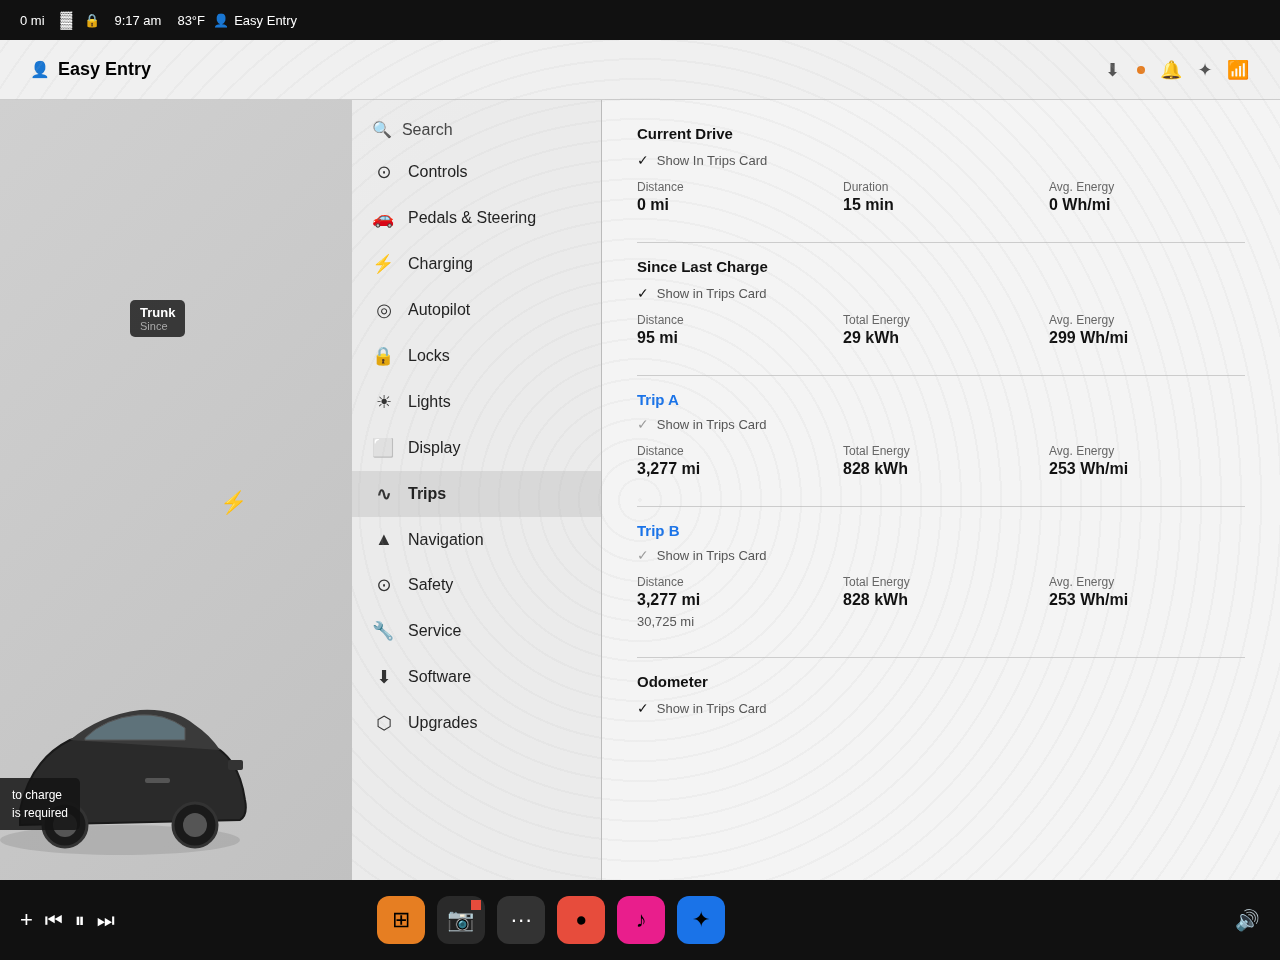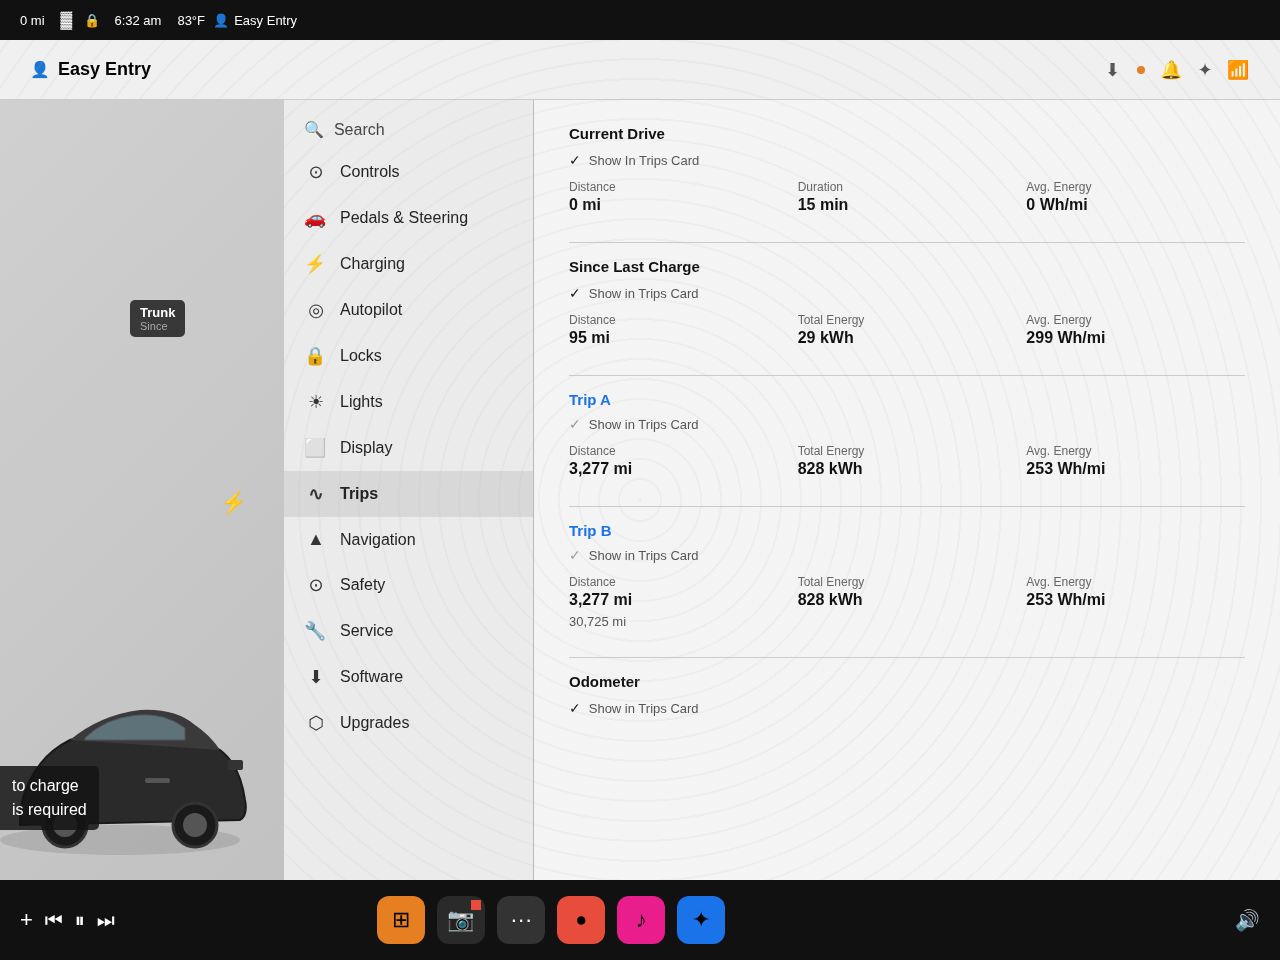--- a/index.html
+++ b/index.html
@@ -75,21 +75,21 @@
 
     
     .main-content {
       display: flex;
       flex: 1;
       overflow: hidden;
     }
 
     
     .car-view {
-      width: 284px;
+      width: 352px;
       position: relative;
       background: linear-gradient(135deg, #d0d0d0, #c0c0c0);
       overflow: hidden;
       flex-shrink: 0;
     }
     .trunk-label {
       position: absolute;
       top: 200px;
       left: 130px;
       background: rgba(30,30,30,0.85);
@@ -99,21 +99,21 @@
       font-size: 13px;
     }
     .charge-msg {
       position: absolute;
       bottom: 130px;
       left: 0;
       background: rgba(20,20,20,0.85);
       color: #fff;
       padding: 8px 12px;
       border-radius: 0 5px 5px 0;
-      font-size: 16px;
+      font-size: 12px;
       line-height: 1.5;
     }
     .bolt-icon {
       position: absolute;
       top: 390px;
       left: 220px;
       font-size: 22px;
       color: #e67e22;
     }
 
@@ -282,21 +282,21 @@
       pointer-events: none;
     }
   </style>
 </head>
 <body>
 
 <div class="status-bar">
   <span class="odometer">0 mi</span>
   <span style="font-size:16px; margin:0 6px;">▓</span>
   <span style="margin:0 6px;">🔒</span>
-  <span style="margin:0 8px;">6:32 am</span>
+  <span style="margin:0 8px;">9:17 am</span>
   <span style="margin:0 8px;">83°F</span>
   <span>👤</span>
   <span style="margin-left:5px;">Easy Entry</span>
 </div>
 
 <div class="screen">
   <div class="wavy-bg"></div>
 
   <div class="header">
     <div class="header-left">

